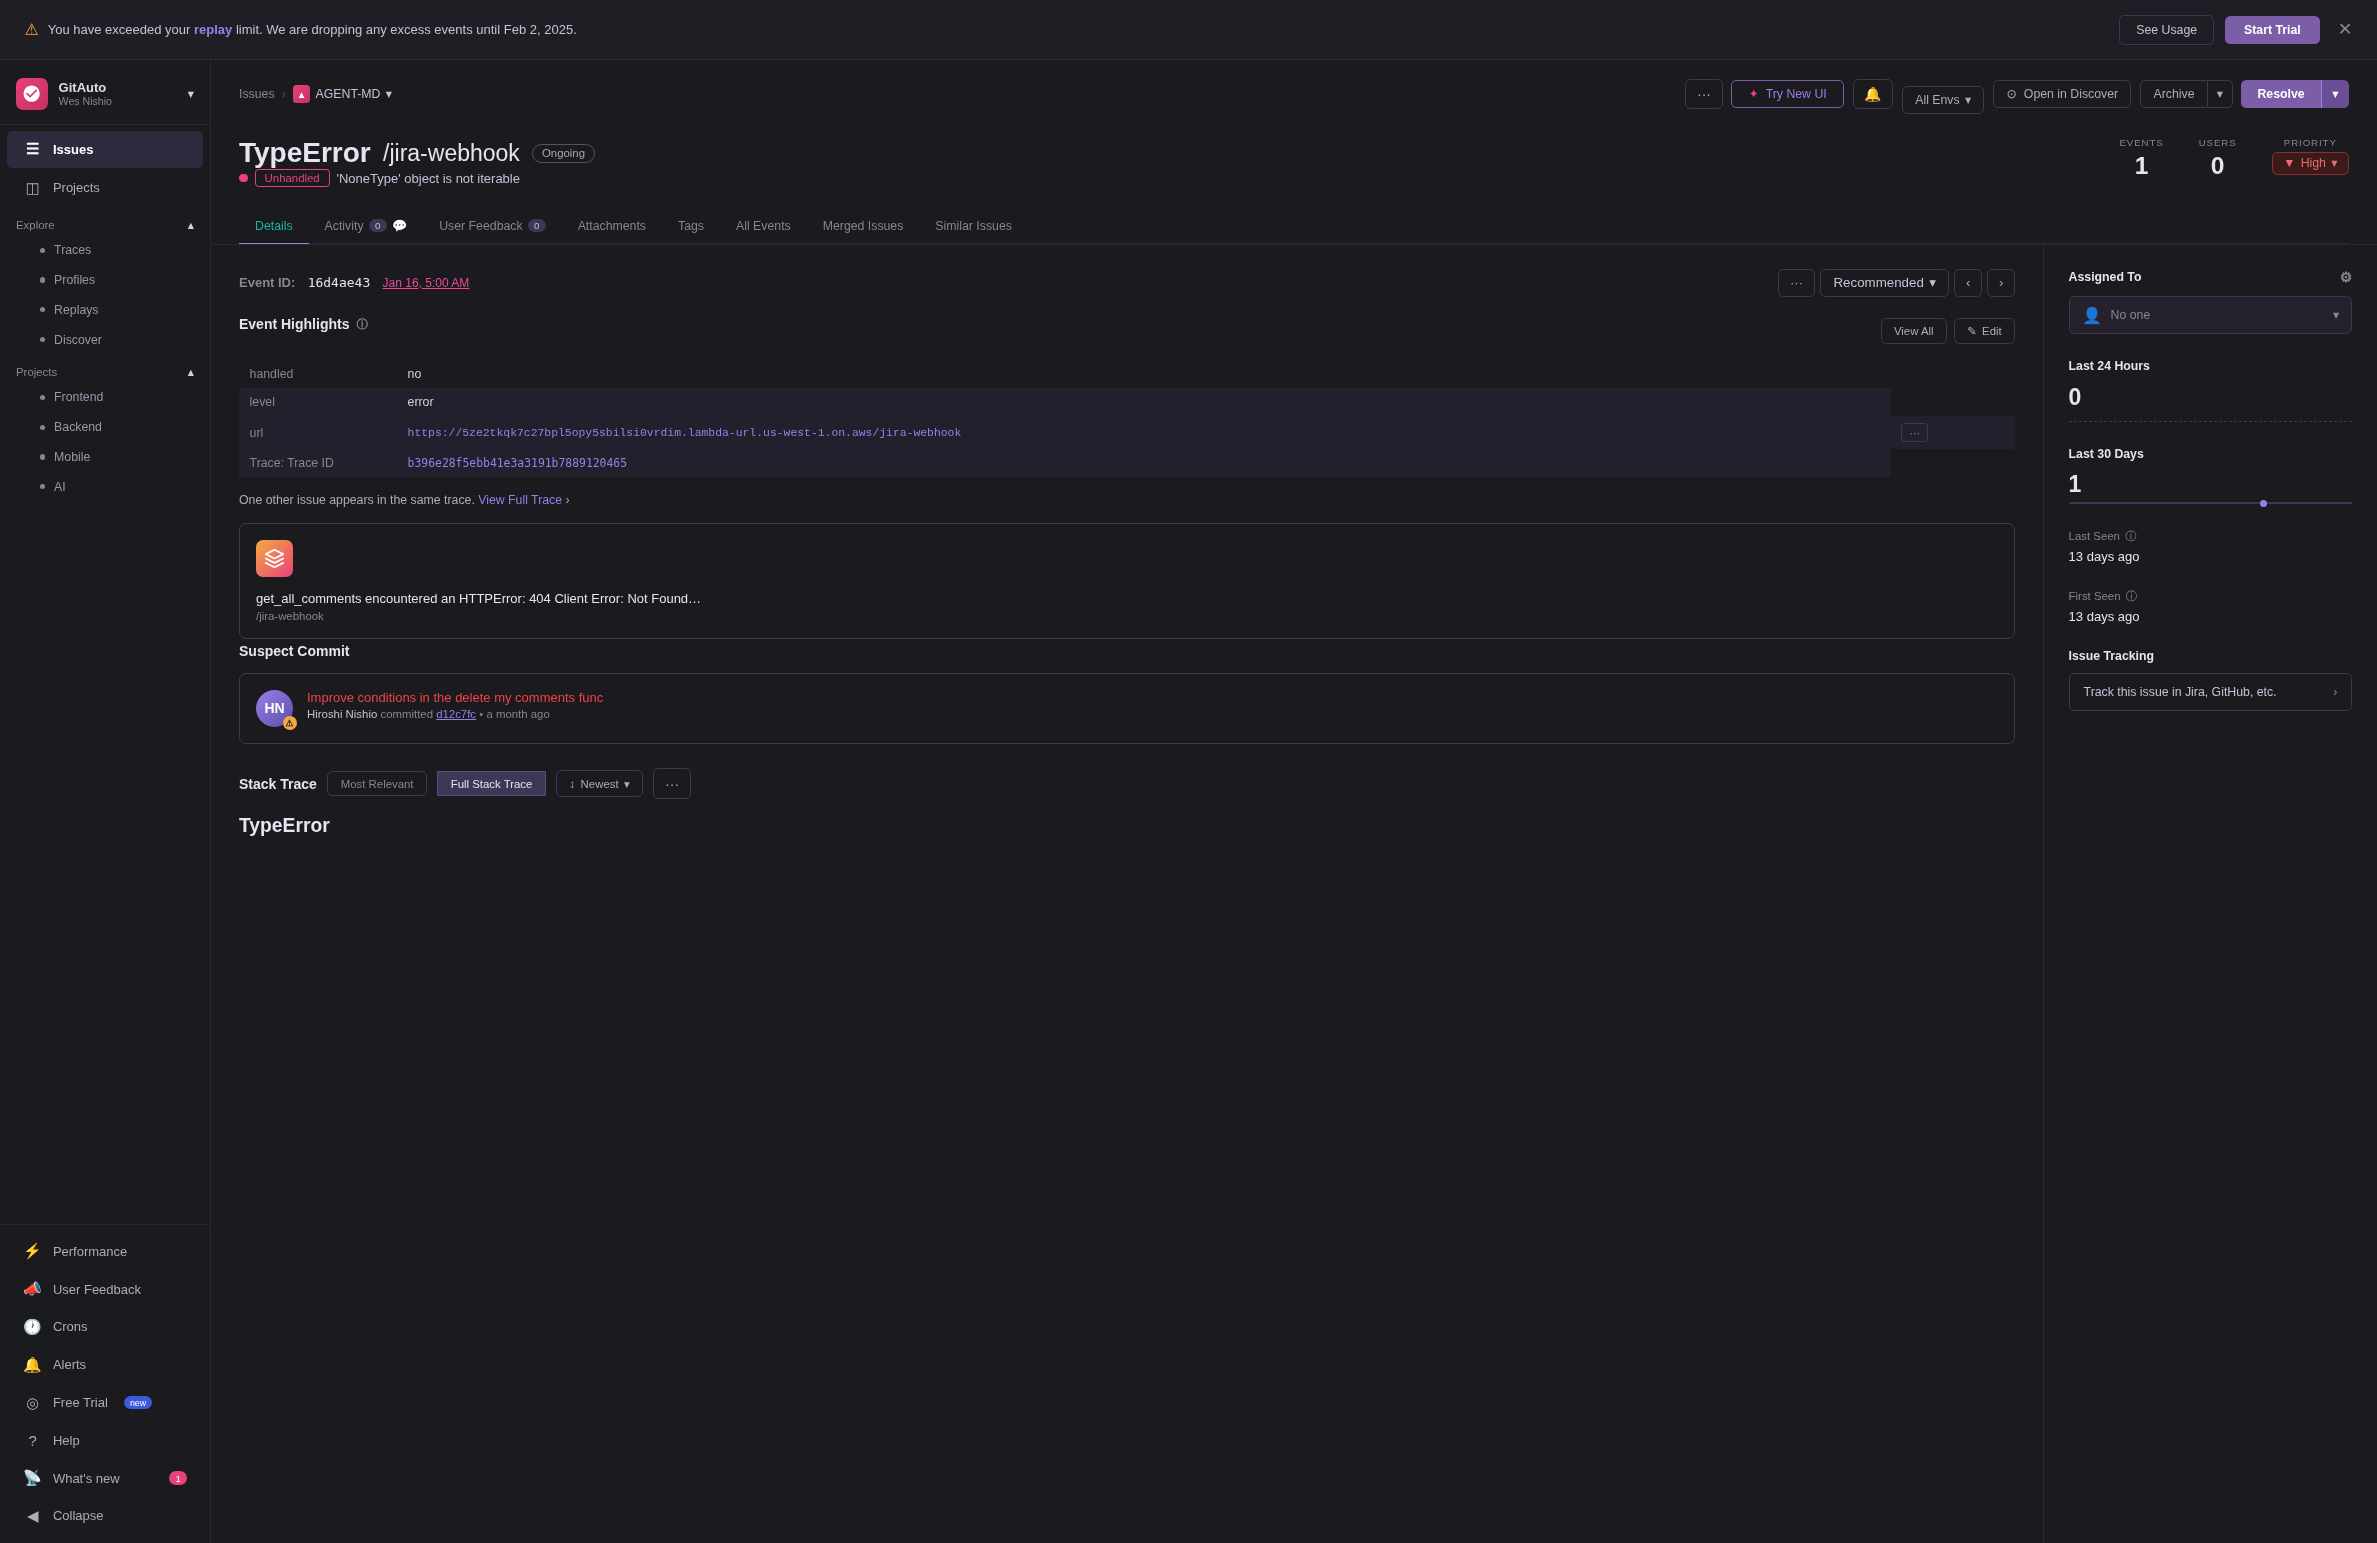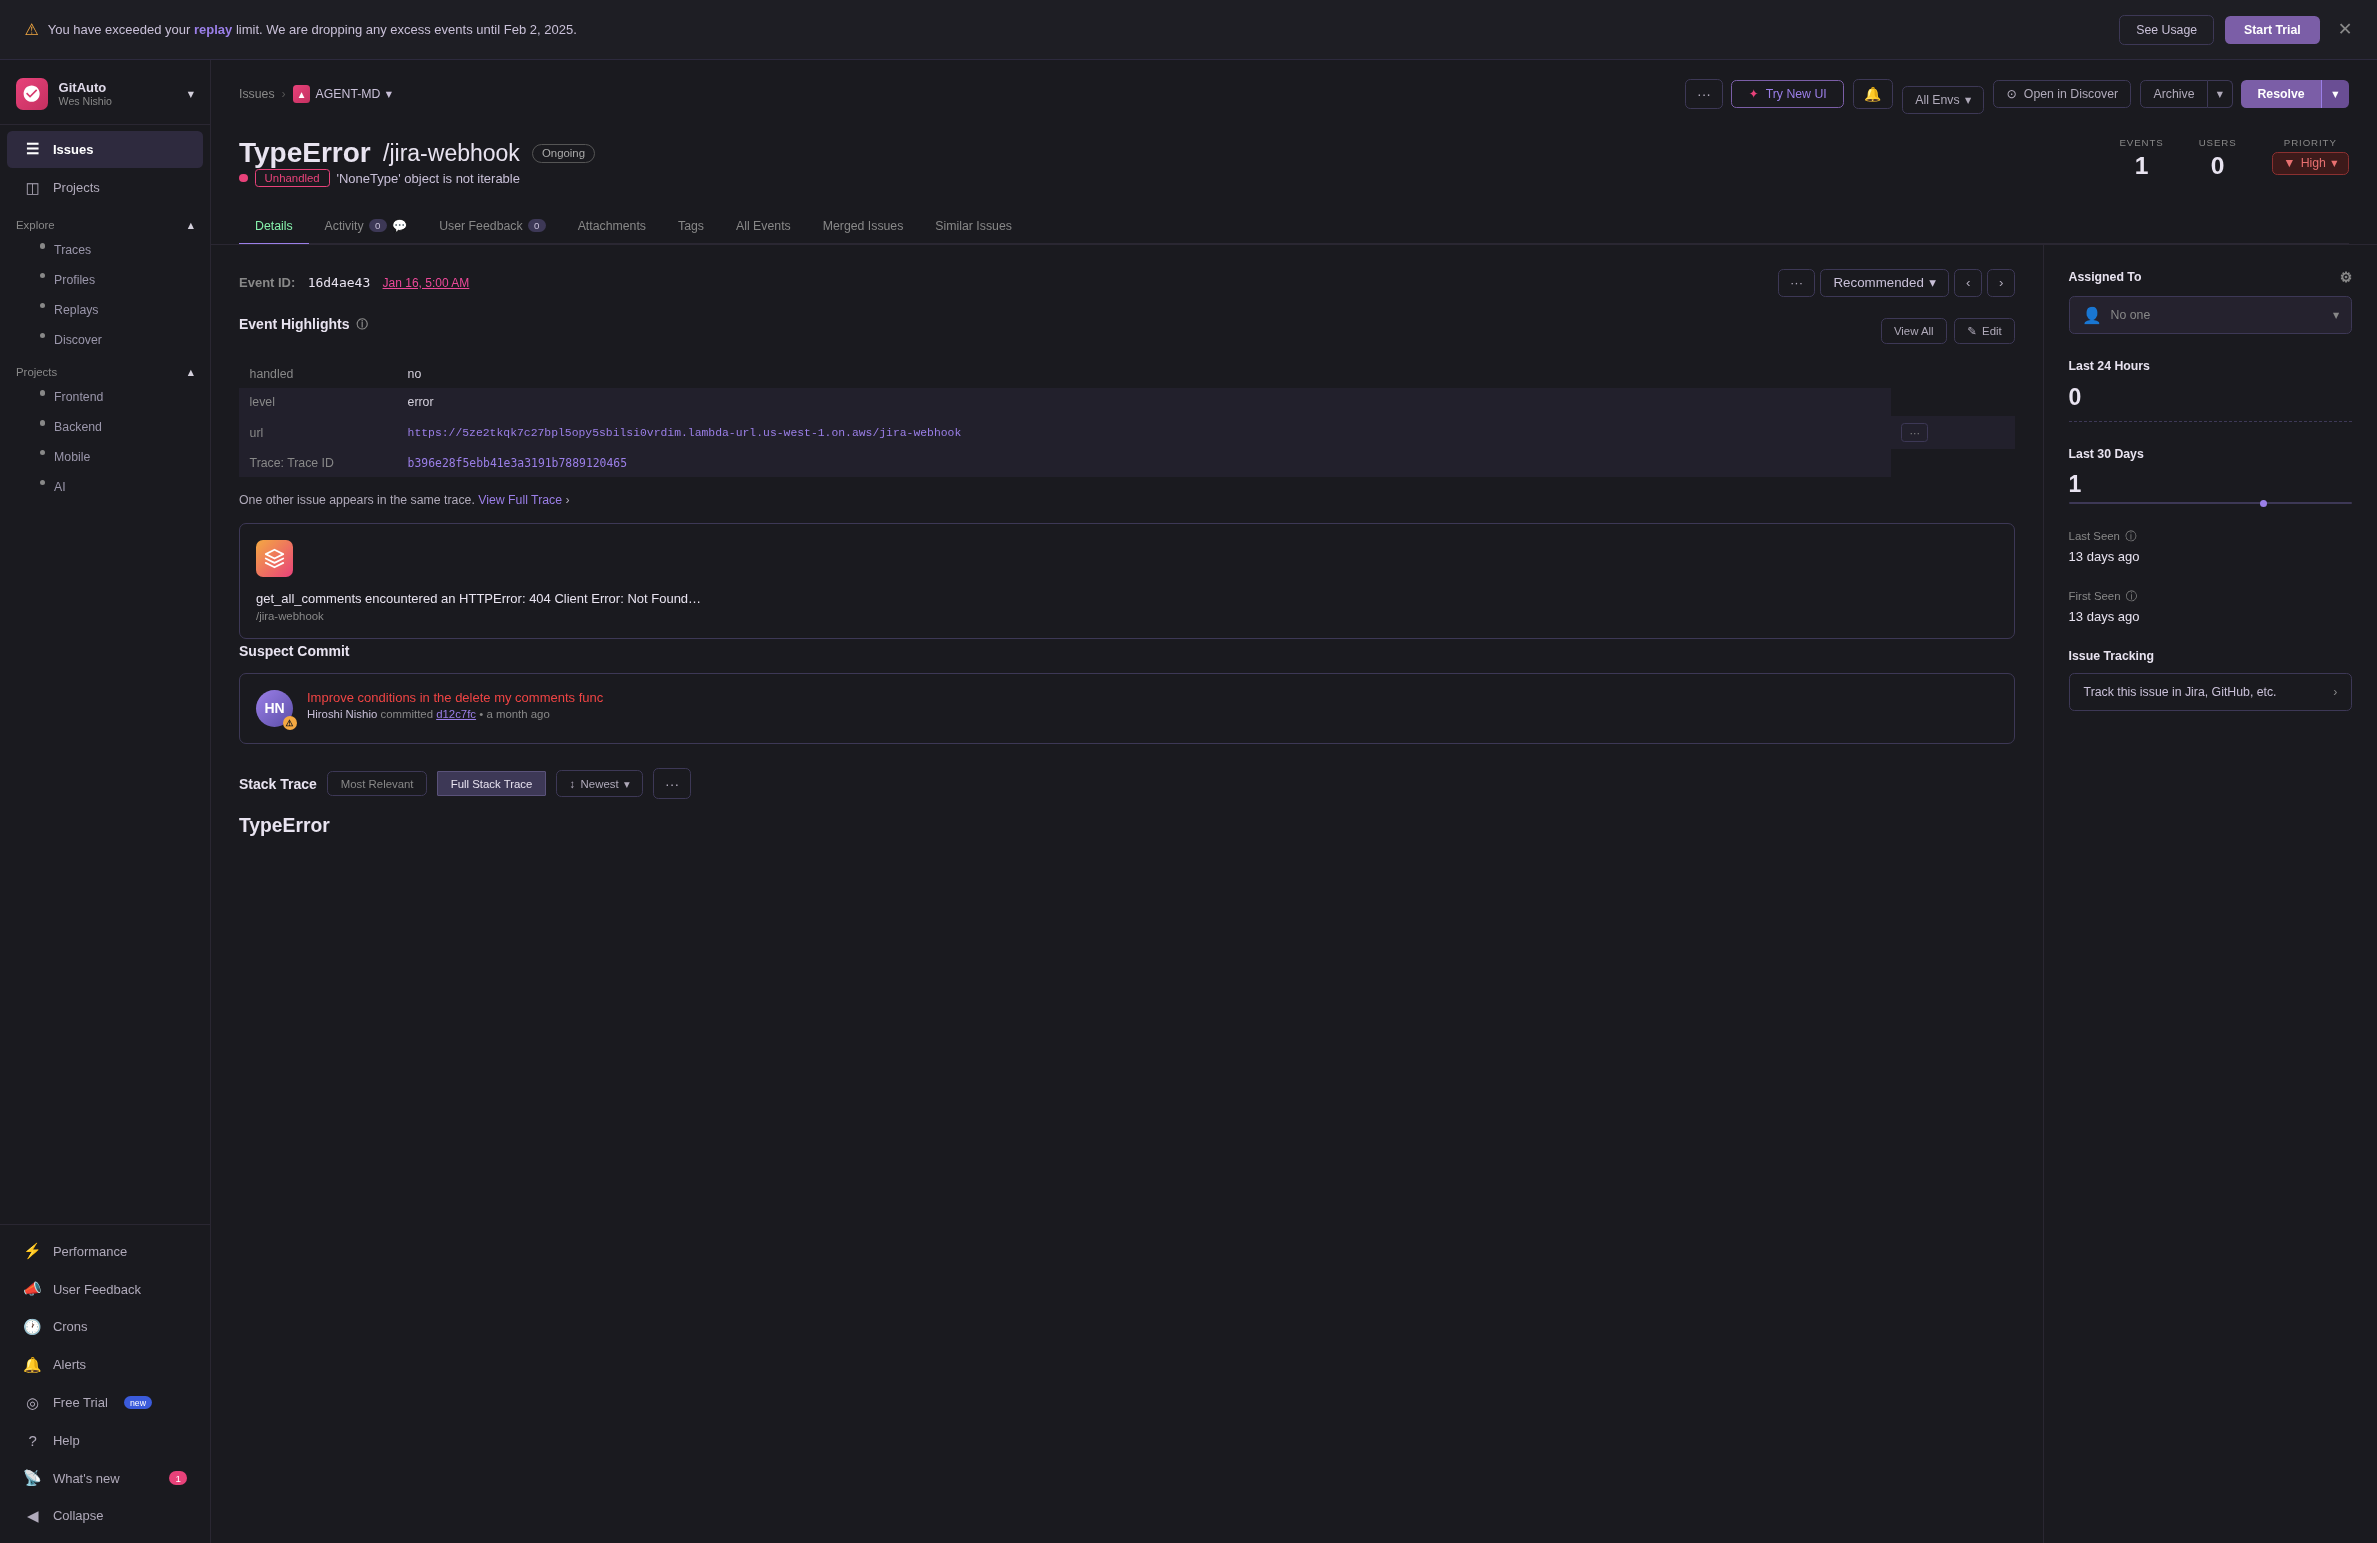--- a/index.html
+++ b/index.html
@@ -30,21 +30,21 @@
     .sidebar-org { display: flex; align-items: center; gap: 10.6px; padding: 8.8px 16px 14px; border-bottom: 0.9px solid #2a2732; margin-bottom: 5.3px; cursor: pointer; }
     .org-logo { width: 32px; height: 32px; background: linear-gradient(135deg, #e8427a, #c43060); border-radius: 7px; display: flex; align-items: center; justify-content: center; color: #fff; font-size: 17.6px; }
     .org-info { flex: 1; }
     .org-name { font-weight: 600; color: #e0daea; font-size: 13px; }
     .org-sub { font-size: 10.6px; color: #888; }
     .sidebar-nav-item { display: flex; align-items: center; gap: 10.6px; padding: 8.8px 16px; cursor: pointer; border-radius: 5.3px; margin: 0.9px 7px; color: #b0aaba; font-size: 13px; }
     .sidebar-nav-item.active { background: #2e2a3e; color: #fff; font-weight: 600; }
     .sidebar-nav-item .icon { width: 19.3px; height: 19.3px; display: flex; align-items: center; justify-content: center; font-size: 15px; flex-shrink: 0; }
     .sidebar-section-header { display: flex; align-items: center; justify-content: space-between; padding: 10.6px 16px 3.5px; cursor: pointer; }
     .sidebar-section-label { font-size: 11.4px; color: #888; font-weight: 500; }
-    .sidebar-sub-item { display: flex; align-items: flex-start; gap: 8.8px; padding: 7px 16px 7px 33px; cursor: pointer; color: #9a96aa; font-size: 12.3px; border-radius: 5.3px; margin: 0.9px 7px; }
+    .sidebar-sub-item { display: flex; align-items: center; gap: 8.8px; padding: 7px 16px 7px 33px; cursor: pointer; color: #9a96aa; font-size: 12.3px; border-radius: 5.3px; margin: 0.9px 7px; }
     .sidebar-bottom { margin-top: auto; border-top: 0.9px solid #2a2732; padding-top: 7px; }
     .badge-new { background: #3b5bdb; color: #fff; font-size: 8.8px; padding: 1.8px 6.2px; border-radius: 8.8px; margin-left: 5.3px; }
     .badge-count { background: #e8427a; color: #fff; font-size: 9.7px; padding: 1.8px 6.2px; border-radius: 8.8px; margin-left: auto; }
     .dot { width: 5.3px; height: 5.3px; border-radius: 50%; background: #888; flex-shrink: 0; }
 
     
     .breadcrumb { display: flex; align-items: center; gap: 7px; margin-bottom: 12.3px; font-size: 12.3px; color: #888; }
     .breadcrumb-link { color: #888; cursor: pointer; }
     .breadcrumb-sep { color: #555; }
     .breadcrumb-project { display: flex; align-items: center; gap: 5.3px; color: #c9c0d8; cursor: pointer; }
@@ -77,21 +77,21 @@
 
     .issue-meta { display: flex; gap: 35px; }
     .meta-item { text-align: center; }
     .meta-label { font-size: 9.7px; color: #888; text-transform: uppercase; letter-spacing: 0.9px; margin-bottom: 3.5px; }
     .meta-value { font-size: 24.6px; font-weight: 600; color: #e8e3f0; }
     .priority-badge { background: #3d1a1a; border: 1.3px solid #8b3030; color: #e87070; padding: 3.5px 10.6px; border-radius: 5.3px; font-size: 12.3px; display: flex; align-items: center; gap: 5.3px; }
 
     
     .tabs { display: flex; gap: 0; border-bottom: 1.8px solid #2a2732; }
     .tab { padding: 10.6px 16px; cursor: pointer; font-size: 12.3px; color: #888; border-bottom: 1.8px solid transparent; margin-bottom: -1.8px; white-space: nowrap; display: flex; align-items: center; gap: 5.3px; }
-    .tab.active { color: #86efac; border-bottom-color: #9b7fe8; }
+    .tab.active { color: #14b8a6; border-bottom-color: #9b7fe8; }
     .tab-badge { background: #3d3856; color: #c9c0d8; font-size: 9.7px; padding: 0.9px 6.2px; border-radius: 8.8px; }
 
     
     .event-id-row { display: flex; align-items: center; gap: 12.3px; margin-bottom: 19.3px; }
     .event-id-label { color: #888; font-size: 13px; font-weight: 600; }
     .event-id-value { color: #e8e3f0; font-size: 13px; font-family: monospace; }
     .event-date { color: #ec4899; text-decoration: underline; cursor: pointer; font-size: 12px; }
     .btn-event-more { background: transparent; border: 0.9px solid #3d3856; color: #b0aaba; padding: 5.3px 10.6px; border-radius: 5.3px; cursor: pointer; }
     .btn-recommended { background: transparent; border: 0.9px solid #3d3856; color: #c9c0d8; padding: 5.3px 12.3px; border-radius: 5.3px; cursor: pointer; display: flex; align-items: flex-end; gap: 5.3px; }
     .btn-nav-arrow { background: transparent; border: 0.9px solid #3d3856; color: #b0aaba; padding: 5.3px 10.6px; border-radius: 5.3px; cursor: pointer; }

